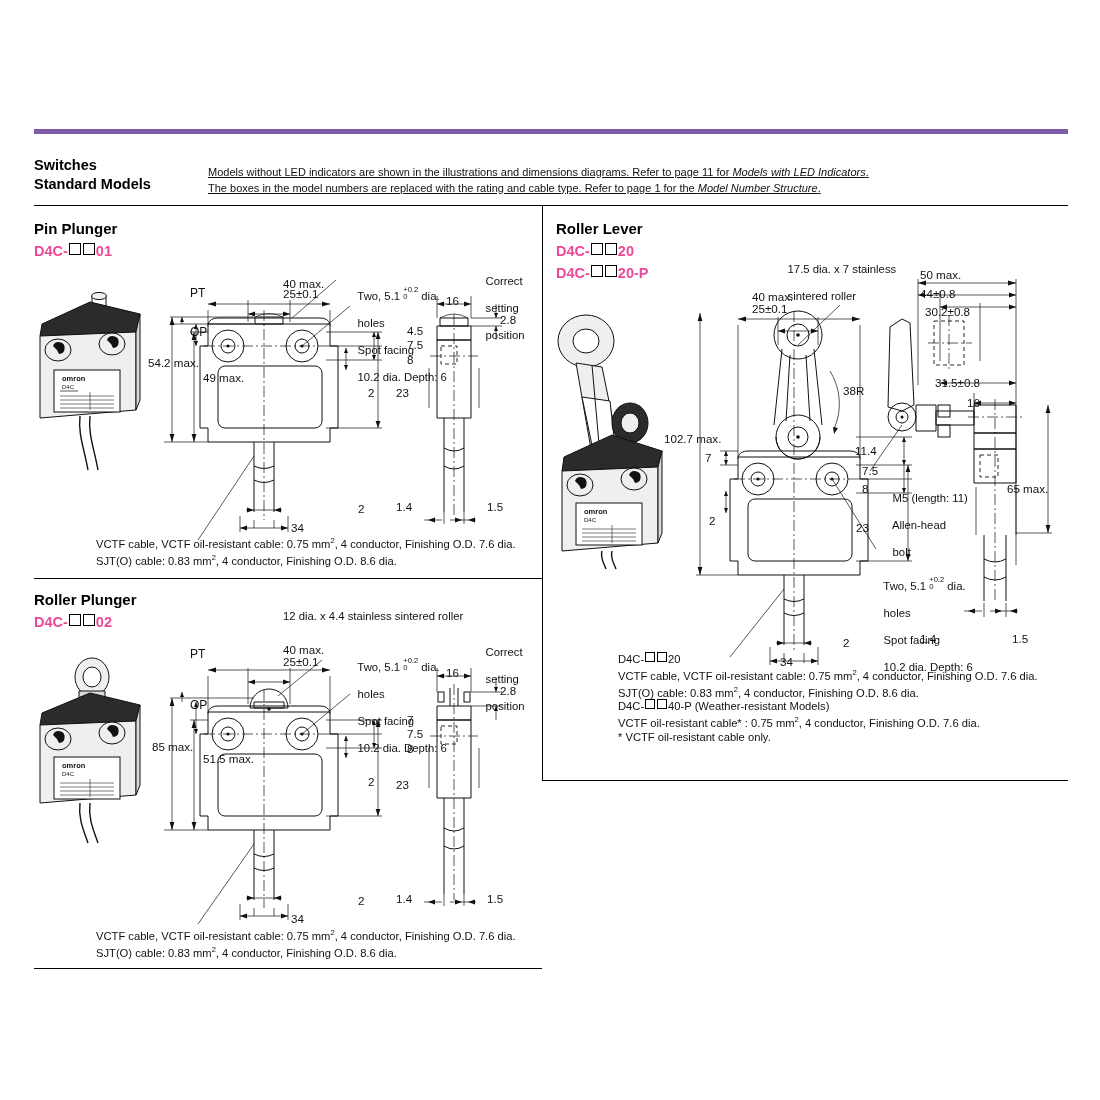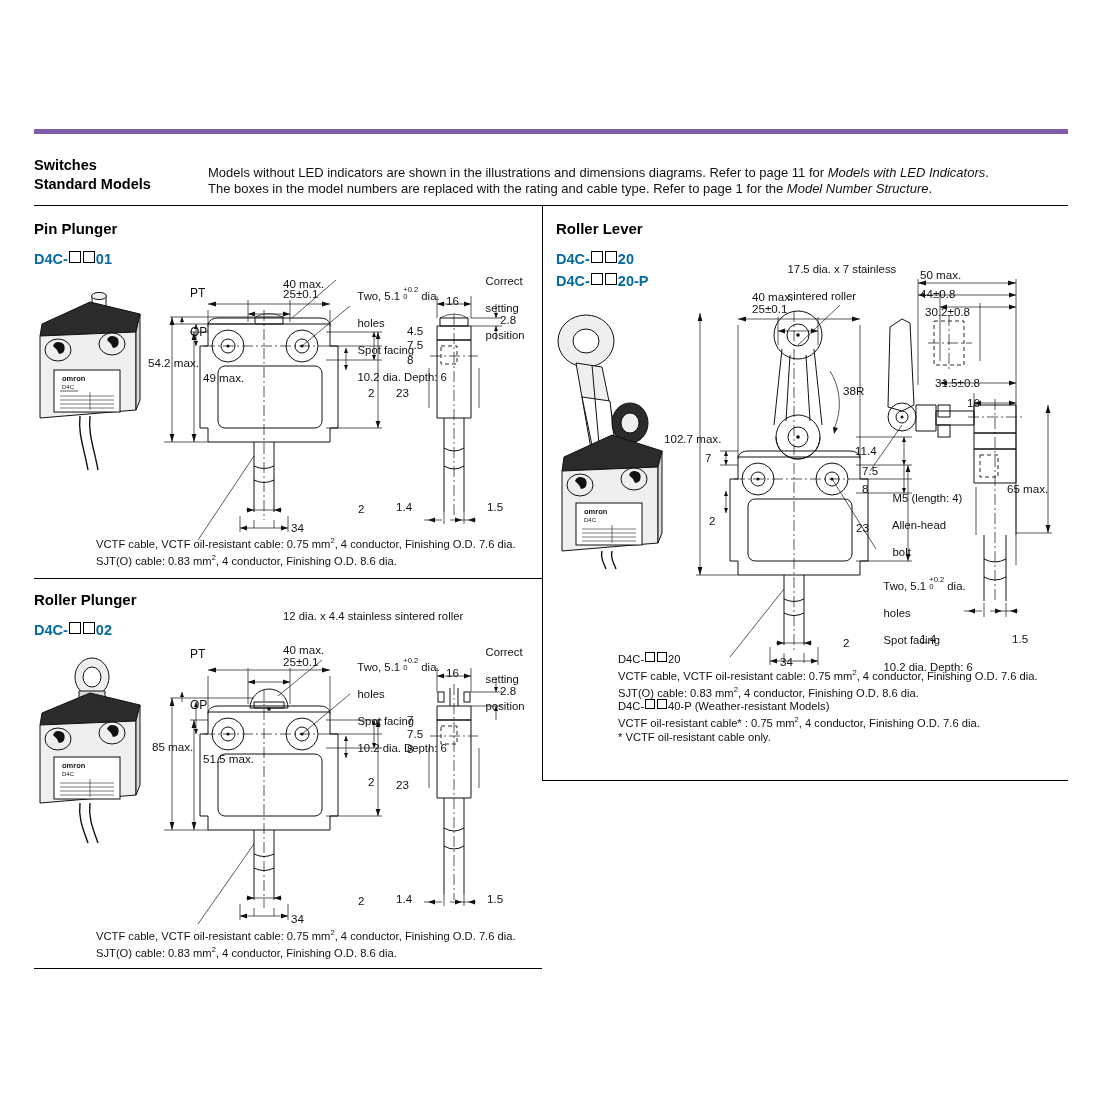--- a/index.html
+++ b/index.html
@@ -18,31 +18,31 @@
   .accent-bar{
     position:absolute;left:34px;top:129px;width:1034px;height:5px;
     background:#7e5ca8;
   }
   .switches-label{
     position:absolute;left:34px;top:156px;
     font-size:14.5px;font-weight:bold;line-height:19px;color:#000;
   }
   .intro{
     position:absolute;left:208px;top:165px;width:860px;
-    font-size:13px;line-height:15.5px;color:#111;
+    font-size:11px;line-height:15.5px;color:#111;text-decoration:underline;
   }
   .intro i{font-style:italic;}
 
   
   .hrule{position:absolute;background:#000;height:1px;}
   .vrule{position:absolute;background:#000;width:1px;}
 
   
   .sec-title{position:absolute;font-size:15px;font-weight:bold;color:#000;}
-  .sec-model{position:absolute;font-size:14.5px;font-weight:bold;color:#0369a1;margin-top:8px;}
+  .sec-model{position:absolute;font-size:14.5px;font-weight:bold;color:#ec4899;}
   .box-sq{
     display:inline-block;width:10px;height:10px;border:1.6px solid #000;
     margin:0 1px;vertical-align:1px;background:#fff;
   }
 
   
   .ann{position:absolute;font-size:11.3px;line-height:13.5px;color:#111;white-space:pre;}
   .dimtxt{position:absolute;font-size:11.6px;color:#111;white-space:nowrap;}
   .note{position:absolute;font-size:11.2px;line-height:14px;color:#111;}
   .sup{font-size:7.6px;vertical-align:super;}
@@ -611,21 +611,21 @@
   <div class="dimtxt" style="left:843px;top:636px;">2</div>
 
   <div class="ann" style="left:871px;top:562px;">
     <span>Two, 5.1 </span><span class="tolstack"><span>+0.2</span><br><span>0</span></span><span> dia.</span><br>
     <span>holes</span><br>
     <span>Spot facing</span><br>
     <span>10.2 dia. Depth: 6</span>
   </div>
 
   <div class="ann" style="left:880px;top:478px;">
-    <span>M5 (length: 4)</span><br>
+    <span>M5 (length: 11)</span><br>
     <span>Allen-head</span><br>
     <span>bolt</span>
   </div>
 
   <svg style="left:880px;top:265px;width:190px;height:400px;" viewBox="0 0 190 400">
     <g class="thin">
       <line x1="38" y1="14" x2="38" y2="120"></line>
       <line x1="136" y1="14" x2="136" y2="300"></line>
       <line x1="60" y1="26" x2="60" y2="96"></line>
       <line x1="100" y1="38" x2="100" y2="96"></line>

